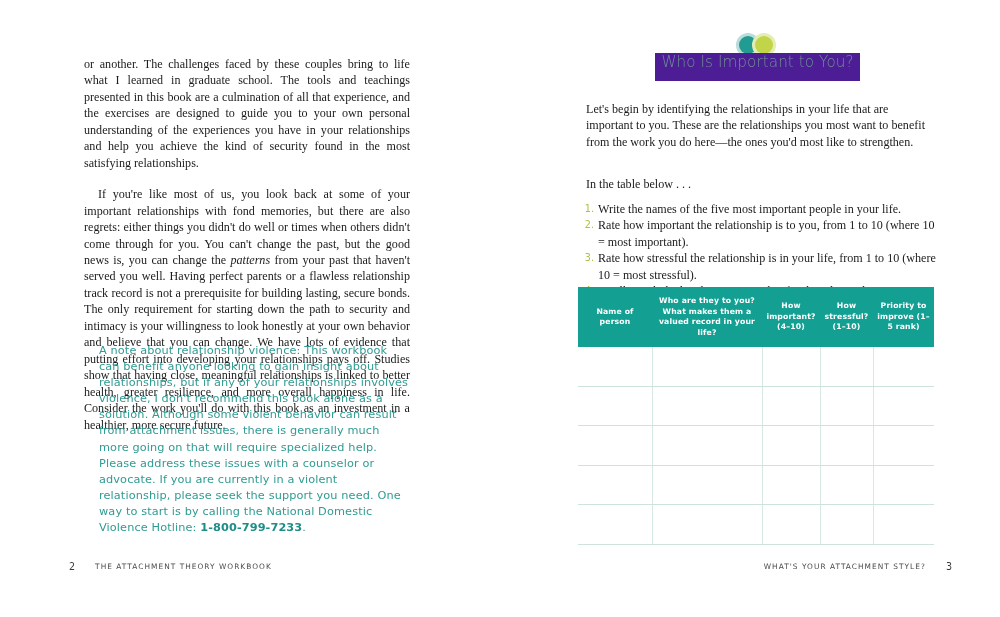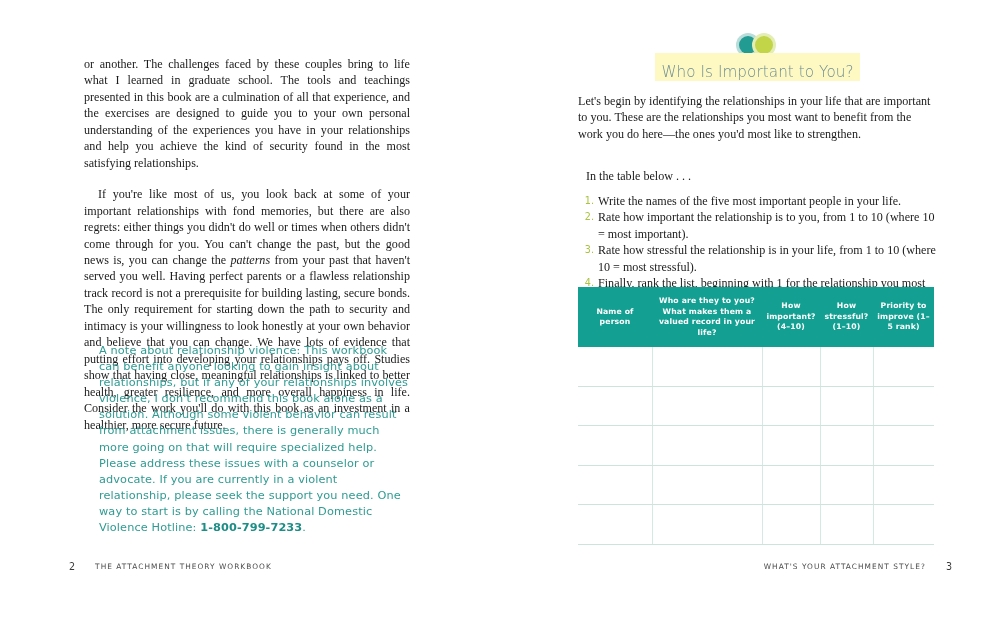--- a/index.html
+++ b/index.html
@@ -75,24 +75,24 @@
     margin-top: 37px;
   }
 
   
   .chapter-banner {
     position: absolute;
     left: 655px;
     top: 53px;
     width: 205px;
     height: 28px;
-    background: #fef9c3;
+    background: #4c1d95;
     box-sizing: border-box;
     display: flex;
-    align-items: flex-end;
+    align-items: flex-start;
     justify-content: center;
   }
   .chapter-banner-title {
     font-family: "DejaVu Sans", sans-serif;
     font-size: 15.2px;
     font-weight: 300;
     color: #6f8e93;
     letter-spacing: 0.005em;
     white-space: nowrap;
   }
@@ -123,21 +123,21 @@
   .dot-green       { left: 24px; background: #e4edb4; }
   .dot-green .dot-inner  { background: #c2d548; }
 
   .right-col {
     position: absolute;
     left: 578px;
     top: 93px;
     width: 358px;
   }
   .right-p {
-    margin: 0;
+    margin: 8px;
     font-family: "Liberation Serif", serif;
     font-size: 12.1px;
     line-height: 16.45px;
     color: #1b1b1b;
   }
   .lead-in {
     margin: 8px;
     padding-top: 18px;
     font-family: "Liberation Serif", serif;
     font-size: 12.1px;

